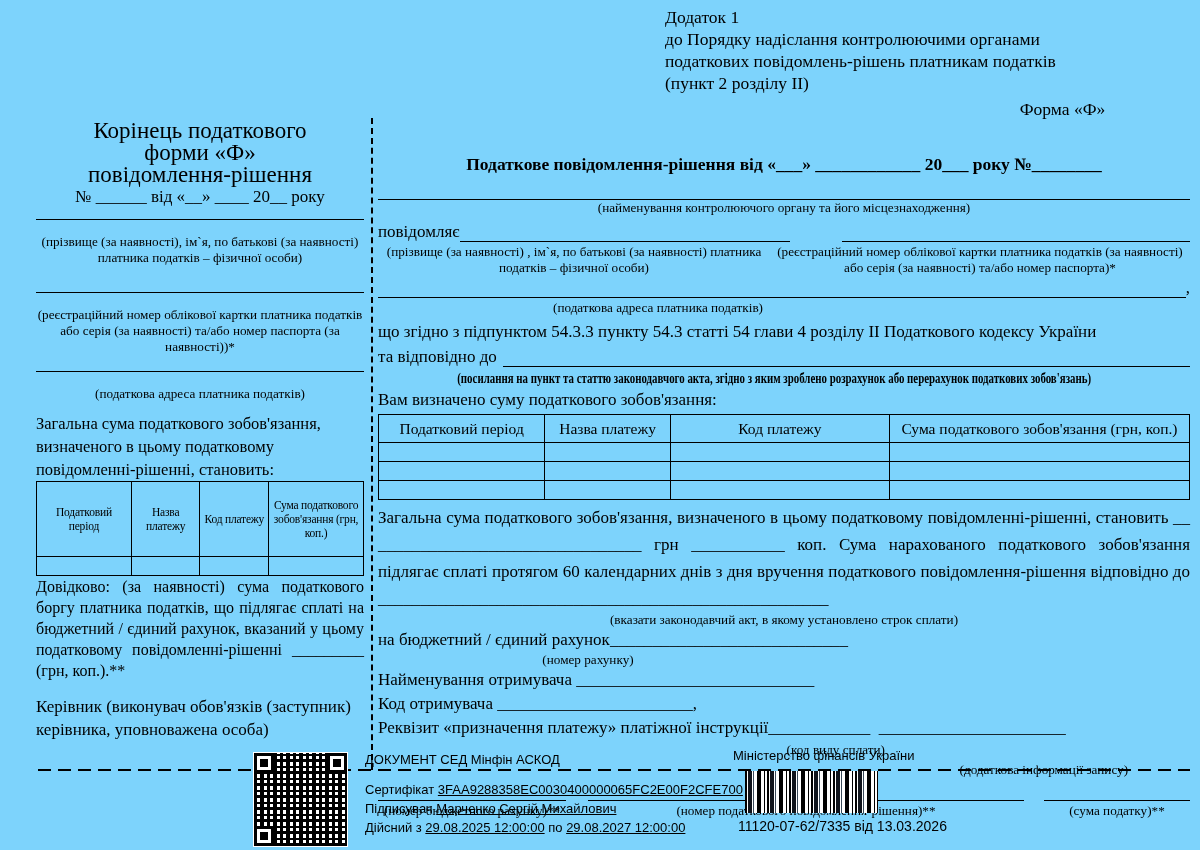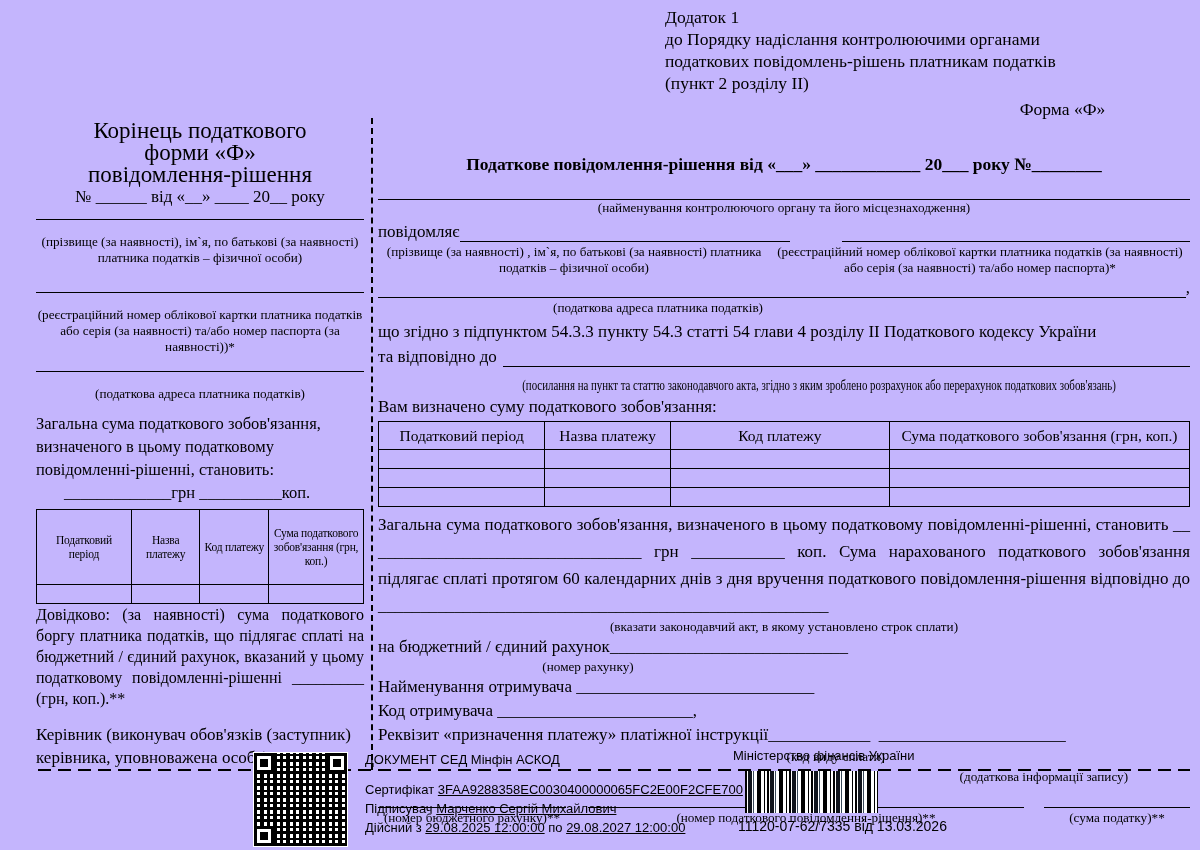--- a/index.html
+++ b/index.html
@@ -1,16 +1,16 @@
 <!DOCTYPE html>
 <html><head>
 <meta charset="utf-8">
 <style>
   html,body{margin:0;padding:0;background:#fff;}
-  .page{position:relative;width:1200px;height:850px;background:#c4b5fd;color:#000;
+  .page{position:relative;width:1200px;height:850px;background:#7dd3fc;color:#000;
         font-family:"Liberation Serif",serif;overflow:hidden;}
 
   
   .appendix{position:absolute;left:665px;top:6px;width:520px;font-size:17.5px;line-height:22px;}
   .form-label{position:absolute;left:955px;top:99px;width:215px;text-align:center;font-size:17.5px;}
 
   
   .vdash{position:absolute;left:371px;top:118px;height:652px;width:0;border-left:2px dashed #000;}
   .hdash{position:absolute;left:38px;top:769px;width:1152px;height:2px;
          background:repeating-linear-gradient(90deg,#000 0 13px,transparent 13px 20px);}
@@ -42,21 +42,21 @@
   .notify-row{margin-top:4px;height:22px;}
   .notify-gap{width:52px;}
   .cap2{display:flex;margin-top:2px;}
   .cap2 .left{width:392px;}
   .cap2 .right{width:420px;margin-left:0;}
   .addr-row{margin-top:8px;height:14px;}
   .cap-addr{width:560px;margin-top:2px;}
   .legal{margin-top:4px;line-height:23px;}
   .legal2{height:24px;align-items:flex-end;}
   .legal2 .lbl{white-space:nowrap;padding-right:6px;}
-  .cap-basis{text-align:right;margin-top:8px;}
+  .cap-basis{text-align:left;margin-top:1px;font-weight:bold;}
   .cap-basis span{display:inline-block;font-size:13.6px;transform:scaleX(.8);transform-origin:center;white-space:nowrap;}
   .determined{margin-top:1px;line-height:22px;}
   .main-grid{margin-top:3px;}
   .main-grid td{font-size:15.5px;}
   .main-grid .hrow td{height:25px;}
   .main-grid .drow td{height:16px;}
   .mpara{margin-top:4px;line-height:27px;text-align:justify;word-break:break-all;}
   .mpara .nb{word-break:normal;}
   .cap-act{margin-top:0;}
   .line-row{line-height:24px;}
@@ -116,21 +116,20 @@
     <div class="stub-title c">форми «Ф»</div>
     <div class="stub-title c">повідомлення-рішення</div>
     <div class="stub-number c">№ ______ від «__» ____ 20__ року</div>
     <div class="rule"></div>
     <div class="cap">(прізвище (за наявності), ім`я, по батькові (за наявності) платника податків – фізичної особи)</div>
     <div class="rule" style="height:26px"></div>
     <div class="cap">(реєстраційний номер облікової картки платника податків або серія (за наявності) та/або номер паспорта (за наявності))*</div>
     <div class="rule" style="height:16px"></div>
     <div class="cap">(податкова адреса платника податків)</div>
     <div class="stub-total">Загальна сума податкового зобов'язання, визначеного в цьому податковому повідомленні-рішенні, становить:</div>
-    <div class="stub-blanks">_____________грн __________коп.</div>
     <table class="grid stub-grid">
       <tbody>
       <tr class="hrow">
         <td style="width:29%">Податковий період</td>
         <td style="width:21%">Назва платежу</td>
         <td style="width:21%">Код платежу</td>
         <td style="width:29%">Сума податкового зобов'язання (грн, коп.)</td>
       </tr>
       <tr class="drow">
         <td></td>

